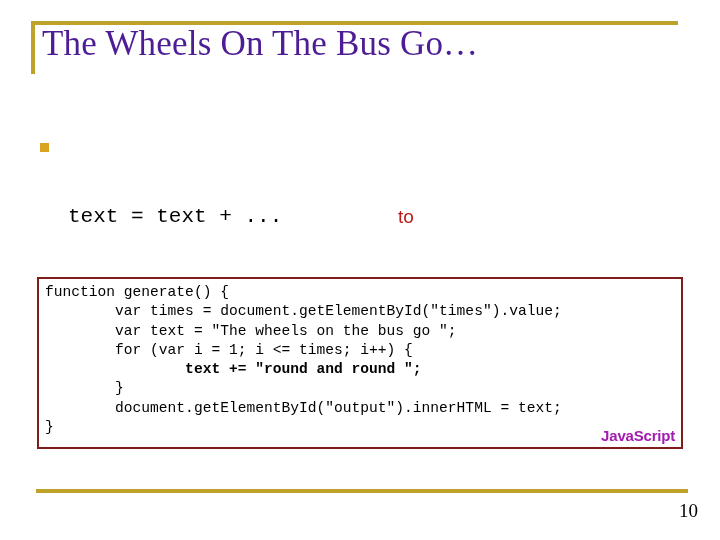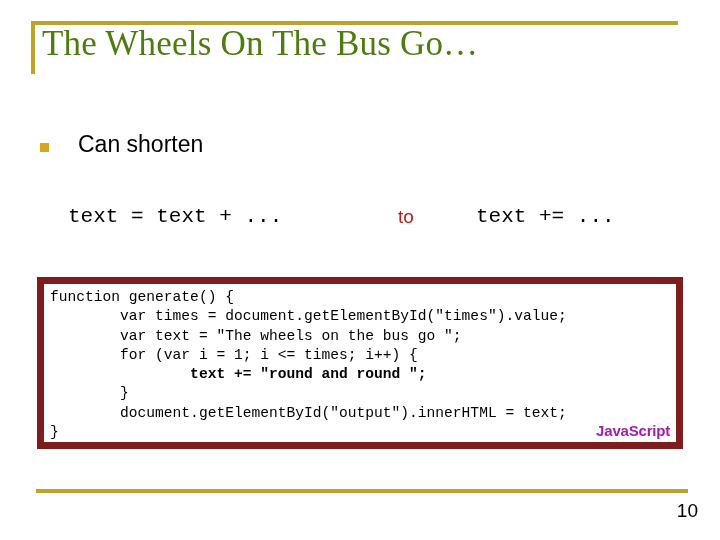--- a/index.html
+++ b/index.html
@@ -108,21 +108,21 @@
     white-space: pre;
   }
 
   
   #code-block {
     position: absolute;
     left: 37px;
     top: 277px;
     width: 646px;
     height: 172px;
-    border: 7px solid #7f1d1d;
+    border: 2px solid #7f1d1d;
     background: #ffffff;
     box-sizing: border-box;
     overflow: hidden;
   }
   #code-lines {
     position: absolute;
     left: 6px;
     top: 4px;
     right: 4px;
     font-family: "Liberation Mono", monospace;
@@ -155,41 +155,39 @@
     left: 36px;
     top: 489px;
     width: 652px;
     height: 4px;
     background: #bfa22a;
   }
   #page-number {
     position: absolute;
     right: 22px;
     top: 500px;
-    font-family: Liberation Sans, sans-serif;
+    font-family: Liberation Serif, serif;
     font-size: 19px;
     color: #000000;
   }
 </style>
 </head>
 <body>
 
 <div id="title-rule-top" style="background: rgb(191, 162, 42);"></div>
 <div id="title-rule-left" style="background: rgb(191, 162, 42);"></div>
-<div id="slide-title" style="color: #4d7c0f;">The Wheels On The Bus Go…</div>
+<div id="slide-title" style="color: #4c1d95;">The Wheels On The Bus Go…</div>
 
 <div id="bullet-row">
   <span id="bullet-marker" style="background: rgb(217, 165, 32);"></span>
-  <span id="bullet-text">Can shorten</span>
 </div>
 
 <div id="expr-row">
   <span id="expr-left">text = text + ...</span>
   <span id="expr-to">to</span>
-  <span id="expr-right">text += ...</span>
 </div>
 
 <div id="code-block">
   <div id="code-lines"><div class="code-line">function generate() {</div><div class="code-line">        var times = document.getElementById("times").value;</div><div class="code-line">        var text = "The wheels on the bus go ";</div><div class="code-line">        for (var i = 1; i &lt;= times; i++) {</div><div class="code-line bold">                text += "round and round ";</div><div class="code-line">        }</div><div class="code-line">        document.getElementById("output").innerHTML = text;</div><div class="code-line">}</div></div>
   <span id="code-language-label" style="color: #a21caf;">JavaScript</span>
 </div>
 
 <div id="footer-rule" style="background: rgb(191, 162, 42);"></div>
 <div id="page-number">10</div>
 

